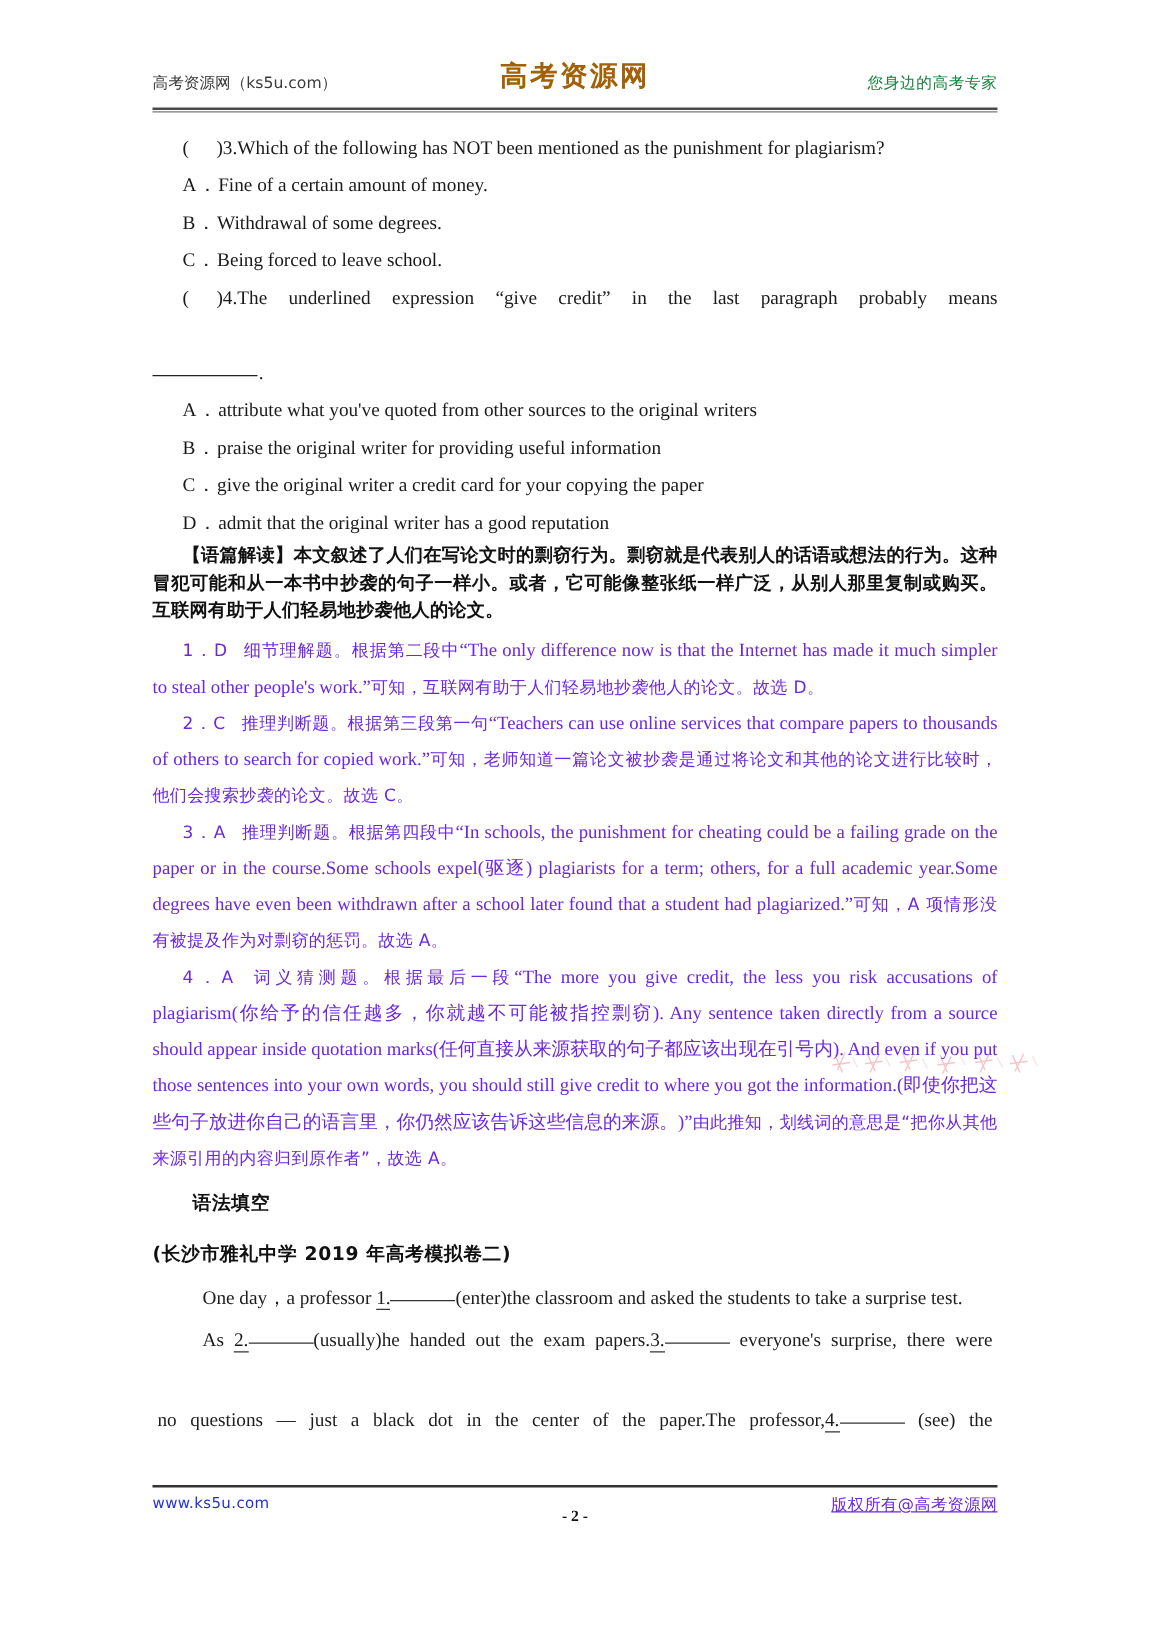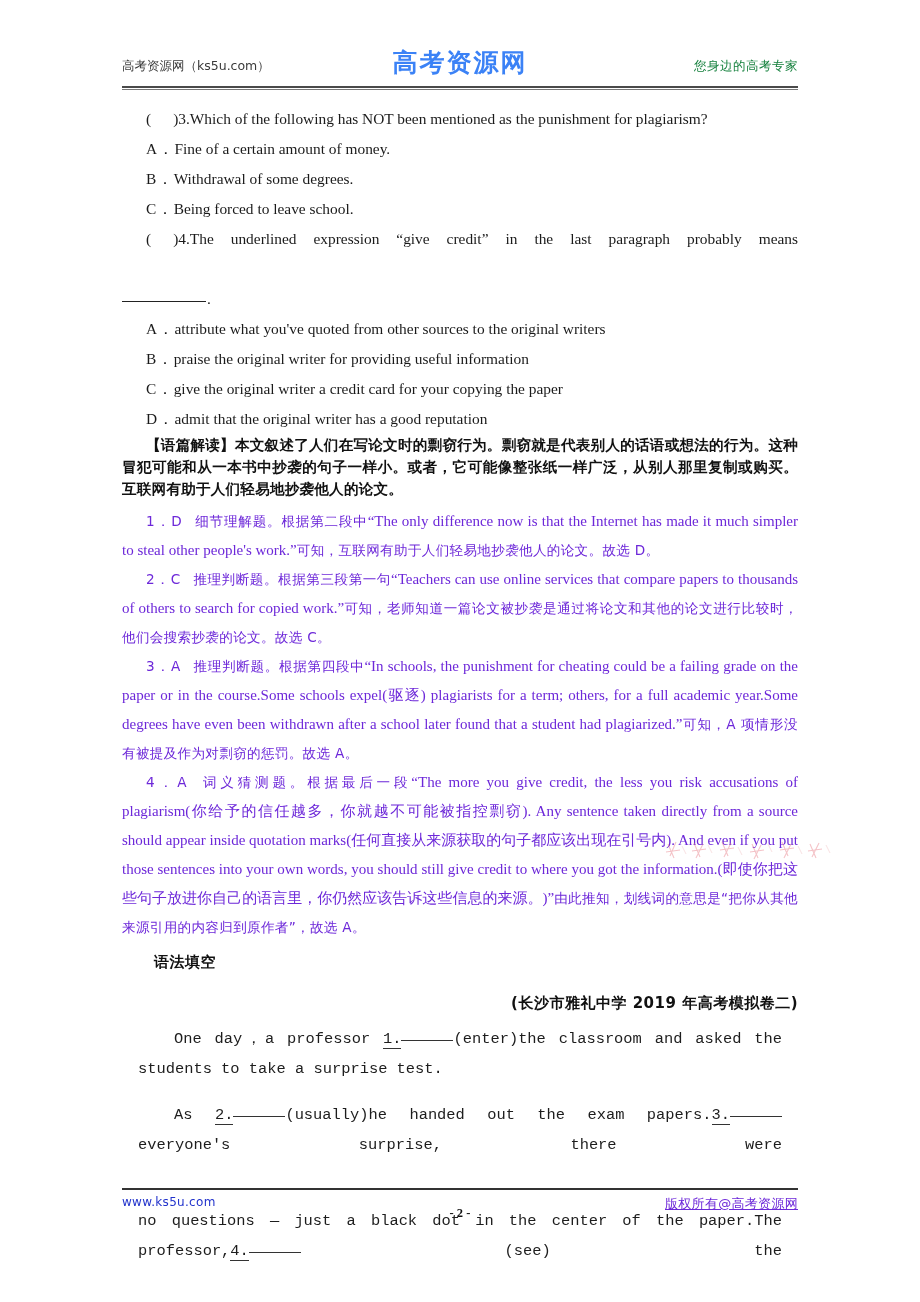--- a/index.html
+++ b/index.html
@@ -46,23 +46,23 @@
     color: #3a3a3a;
     letter-spacing: 0px;
     white-space: nowrap;
   }
   .header-logo {
     position: absolute;
     left: 50%;
     transform: translateX(-50%);
     top: 2px;
     font-family: "DejaVu Sans", sans-serif;
-    font-size: 25px;
-    font-weight: bold;
-    color: #3b82f6;
+    font-size: 22px;
+    font-weight: bold;
+    color: #a16207;
     letter-spacing: 2px;
     white-space: nowrap;
   }
   .header-right {
     position: absolute;
     right: 0;
     top: 14px;
     font-family: Liberation Sans, sans-serif;
     font-size: 12.5px;
     color: #15803d;
@@ -206,36 +206,35 @@
     font-family: "DejaVu Sans", sans-serif;
     font-weight: bold;
     font-size: 15px;
     line-height: 32px;
     text-indent: 24px;
     letter-spacing: 0.5px;
     color: #111;
   }
   .src-line {
     margin: 0;
-    text-align: right;
+    text-align: left;
     font-family: "DejaVu Sans", sans-serif;
     font-weight: bold;
     font-size: 15px;
     line-height: 34px;
     letter-spacing: 0.5px;
     color: #111;
   }
 
   .passage {
-    margin: 16px;
+    margin: 4px;
     font-size: 15.4px;
     line-height: 30px;
     text-align: justify;
     color: #1d1d1d;
-    font-family: Liberation Mono, monospace;
   }
   .passage.first {
     text-indent: 36px;
   }
   .passage.just-all {
     text-align: justify;
   }
   .passage.just-all::after {
     content: "";
     display: inline-block;

